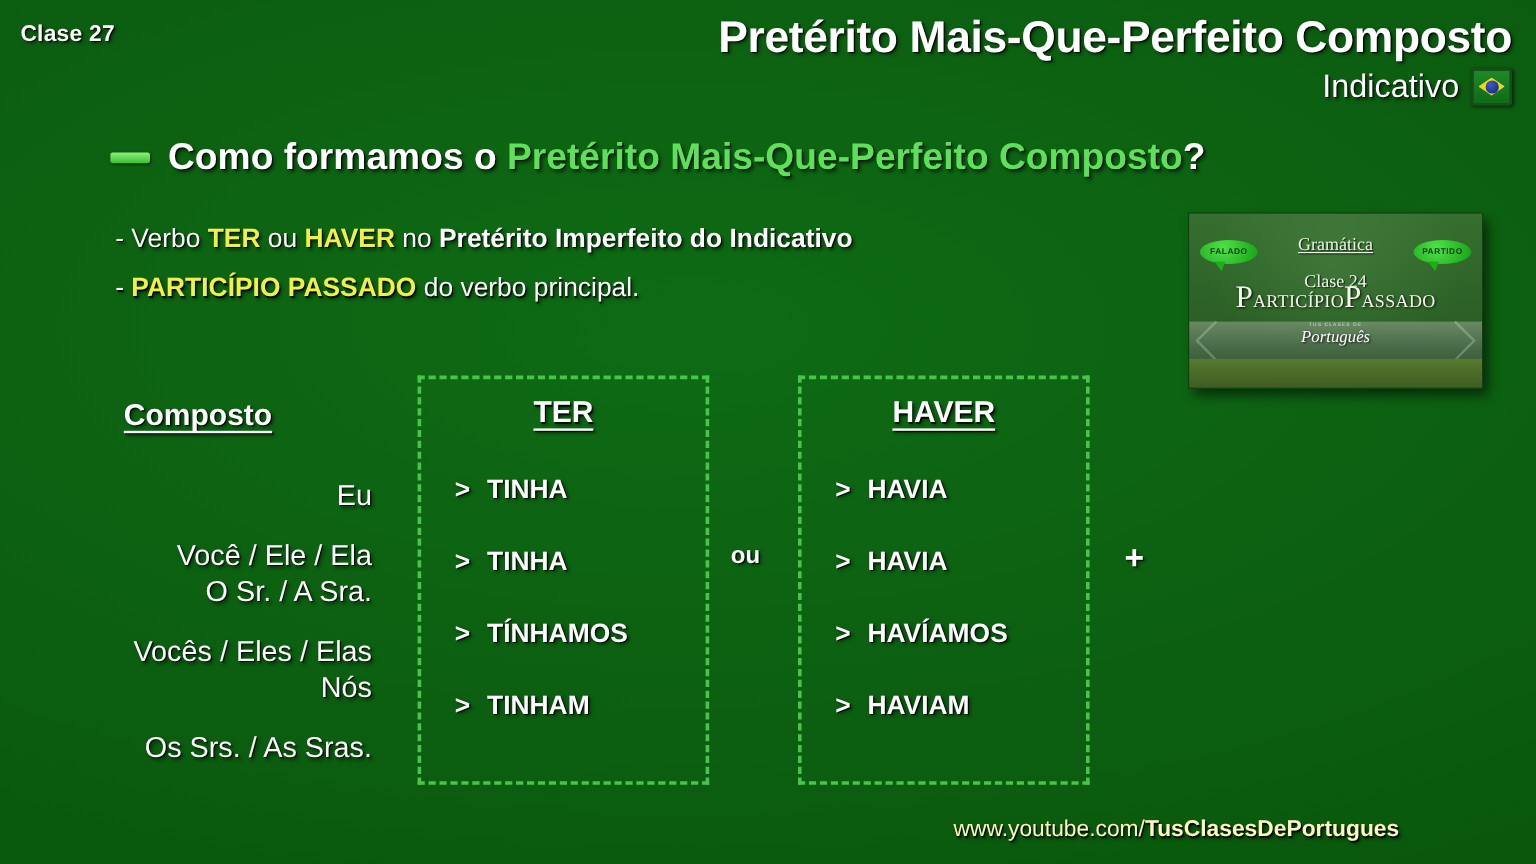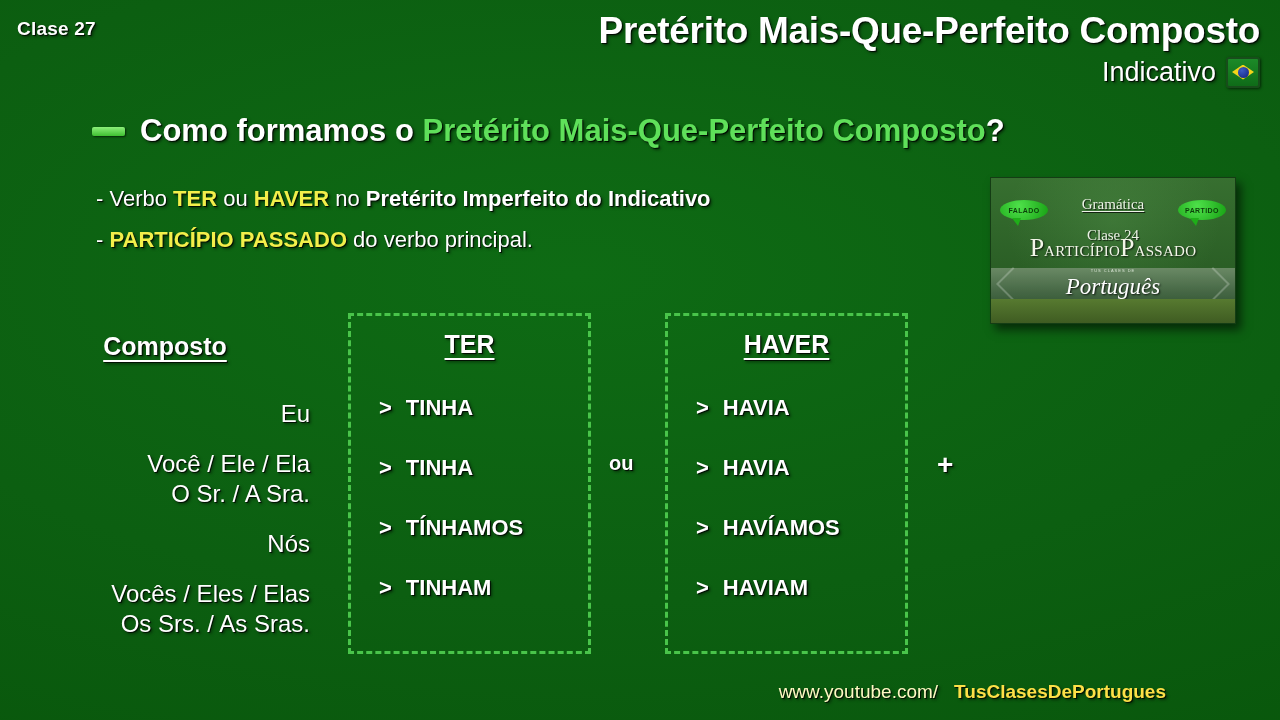--- a/index.html
+++ b/index.html
@@ -236,21 +236,21 @@
   }
   .thumb-band:before { left: 10px; transform: rotate(-135deg); }
   .thumb-band:after { right: 10px; transform: rotate(45deg); }
   .thumb-portugues {
     position: absolute;
     left: 0; right: 0;
     top: 96px;
     text-align: center;
     font-family: "Liberation Serif", serif;
     font-style: italic;
-    font-size: 23px;
+    font-size: 14px;
     color: #ffffff;
     text-shadow: 1px 1px 2px rgba(0,0,0,.8);
   }
   .thumb-micro {
     position: absolute;
     left: 0; right: 0;
     top: 90px;
     text-align: center;
     font-size: 4px;
     letter-spacing: 1px;
@@ -360,21 +360,21 @@
 
   
   .footer {
     position: absolute;
     right: 114px;
     bottom: 17px;
     font-size: 19px;
     white-space: nowrap;
   }
   .footer .plain { font-weight: normal; color: #fef9c3; }
-  .footer .brand { font-weight: bold; color: #fde047; padding-left: 16px; }
+  .footer .brand { font-weight: bold; color: #fef9c3; }
 </style>
 </head>
 <body>
 
 <div class="slide-bg"></div>
 
 <div class="slide">
 
   <div class="clase-label shadowtext">Clase 27</div>
 
@@ -410,22 +410,22 @@
     <div class="thumb-micro">TUS CLASES DE</div>
     <div class="thumb-portugues">Português</div>
     <div class="thumb-footer"></div>
   </div>
 
   <div class="pronomes-col">
     <div class="pronomes-head shadowtext">Composto</div>
     <div class="pron-item shadowtext">Eu</div>
     <div class="pron-item tight shadowtext" style="margin-bottom:0">Você / Ele / Ela</div>
     <div class="pron-item shadowtext">O Sr. / A Sra.</div>
+    <div class="pron-item tight shadowtext" style="margin-bottom:0">Vocês / Eles / Elas</div>
     <div class="pron-item shadowtext">Nós</div>
-    <div class="pron-item tight shadowtext" style="margin-bottom:0">Vocês / Eles / Elas</div>
     <div class="pron-item shadowtext">Os Srs. / As Sras.</div>
   </div>
 
   <div class="verb-box ter">
     <div class="verb-head shadowtext">TER</div>
     <div class="verb-item shadowtext"><span class="arrow">&gt;</span><span>TINHA</span></div>
     <div class="verb-item shadowtext"><span class="arrow">&gt;</span><span>TINHA</span></div>
     <div class="verb-item shadowtext"><span class="arrow">&gt;</span><span>TÍNHAMOS</span></div>
     <div class="verb-item shadowtext"><span class="arrow">&gt;</span><span>TINHAM</span></div>
   </div>

